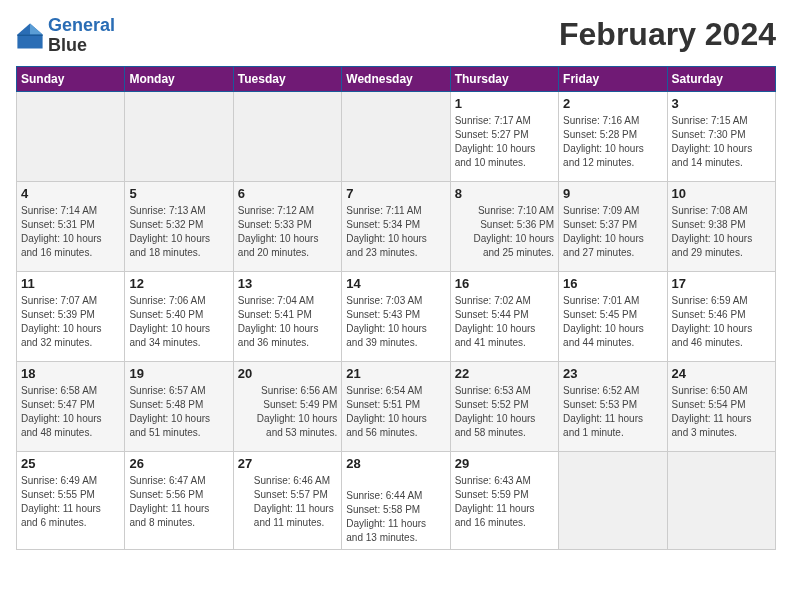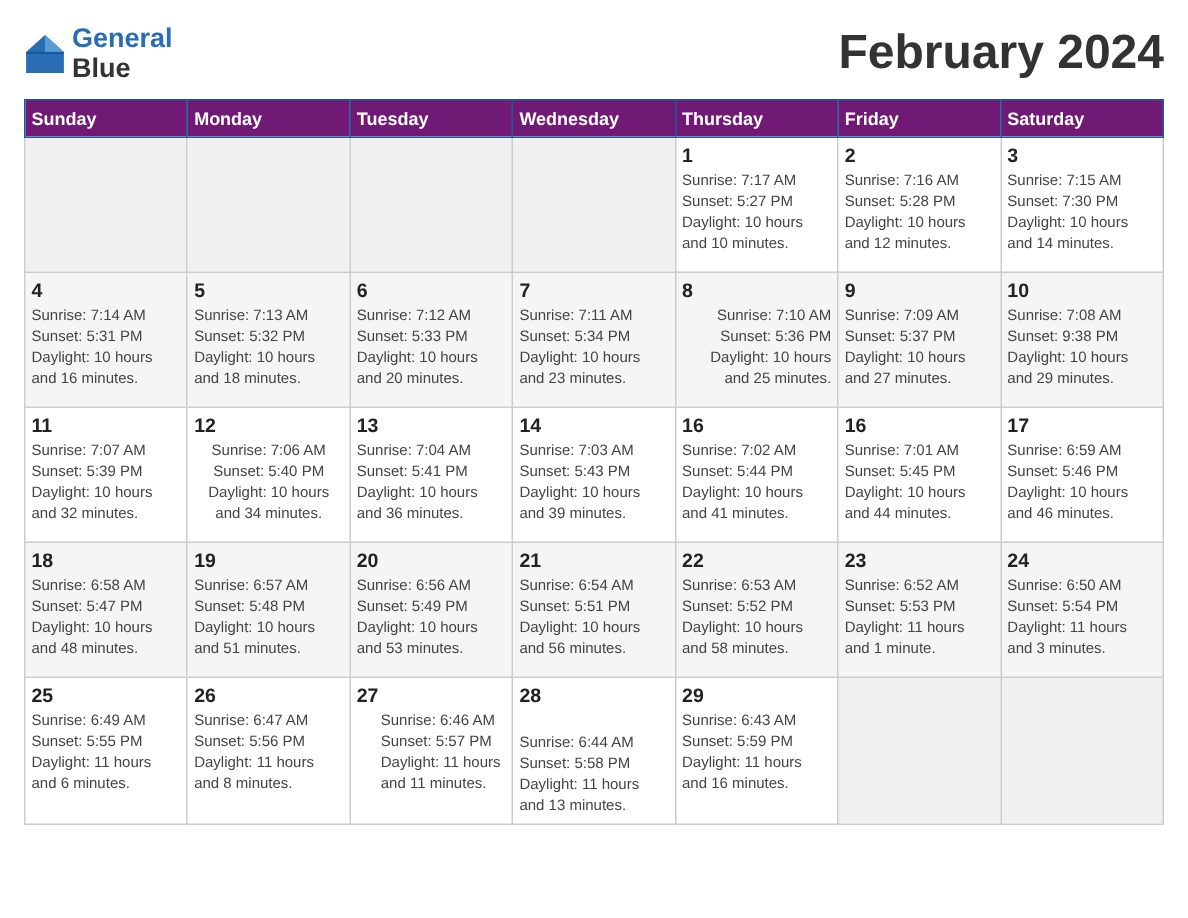--- a/index.html
+++ b/index.html
@@ -197,21 +197,21 @@
       <tr>
         <td>
           <div class="day-number">11</div>
           <div class="day-info" style="white-space: pre-line;">Sunrise: 7:07 AM
 Sunset: 5:39 PM
 Daylight: 10 hours
 and 32 minutes.</div>
         </td>
         <td>
           <div class="day-number">12</div>
-          <div class="day-info" style="white-space: pre-line; text-align: center;">Sunrise: 7:06 AM
+          <div class="day-info" style="white-space: pre-line;">Sunrise: 7:06 AM
 Sunset: 5:40 PM
 Daylight: 10 hours
 and 34 minutes.</div>
         </td>
         <td>
           <div class="day-number">13</div>
           <div class="day-info" style="white-space: pre-line;">Sunrise: 7:04 AM
 Sunset: 5:41 PM
 Daylight: 10 hours
 and 36 minutes.</div>
@@ -255,21 +255,21 @@
         </td>
         <td>
           <div class="day-number">19</div>
           <div class="day-info" style="white-space: pre-line;">Sunrise: 6:57 AM
 Sunset: 5:48 PM
 Daylight: 10 hours
 and 51 minutes.</div>
         </td>
         <td>
           <div class="day-number">20</div>
-          <div class="day-info" style="white-space: pre-line;">Sunrise: 6:56 AM
+          <div class="day-info" style="white-space: pre-line; text-align: right;">Sunrise: 6:56 AM
 Sunset: 5:49 PM
 Daylight: 10 hours
 and 53 minutes.</div>
         </td>
         <td>
           <div class="day-number">21</div>
           <div class="day-info" style="white-space: pre-line;">Sunrise: 6:54 AM
 Sunset: 5:51 PM
 Daylight: 10 hours
 and 56 minutes.</div>

